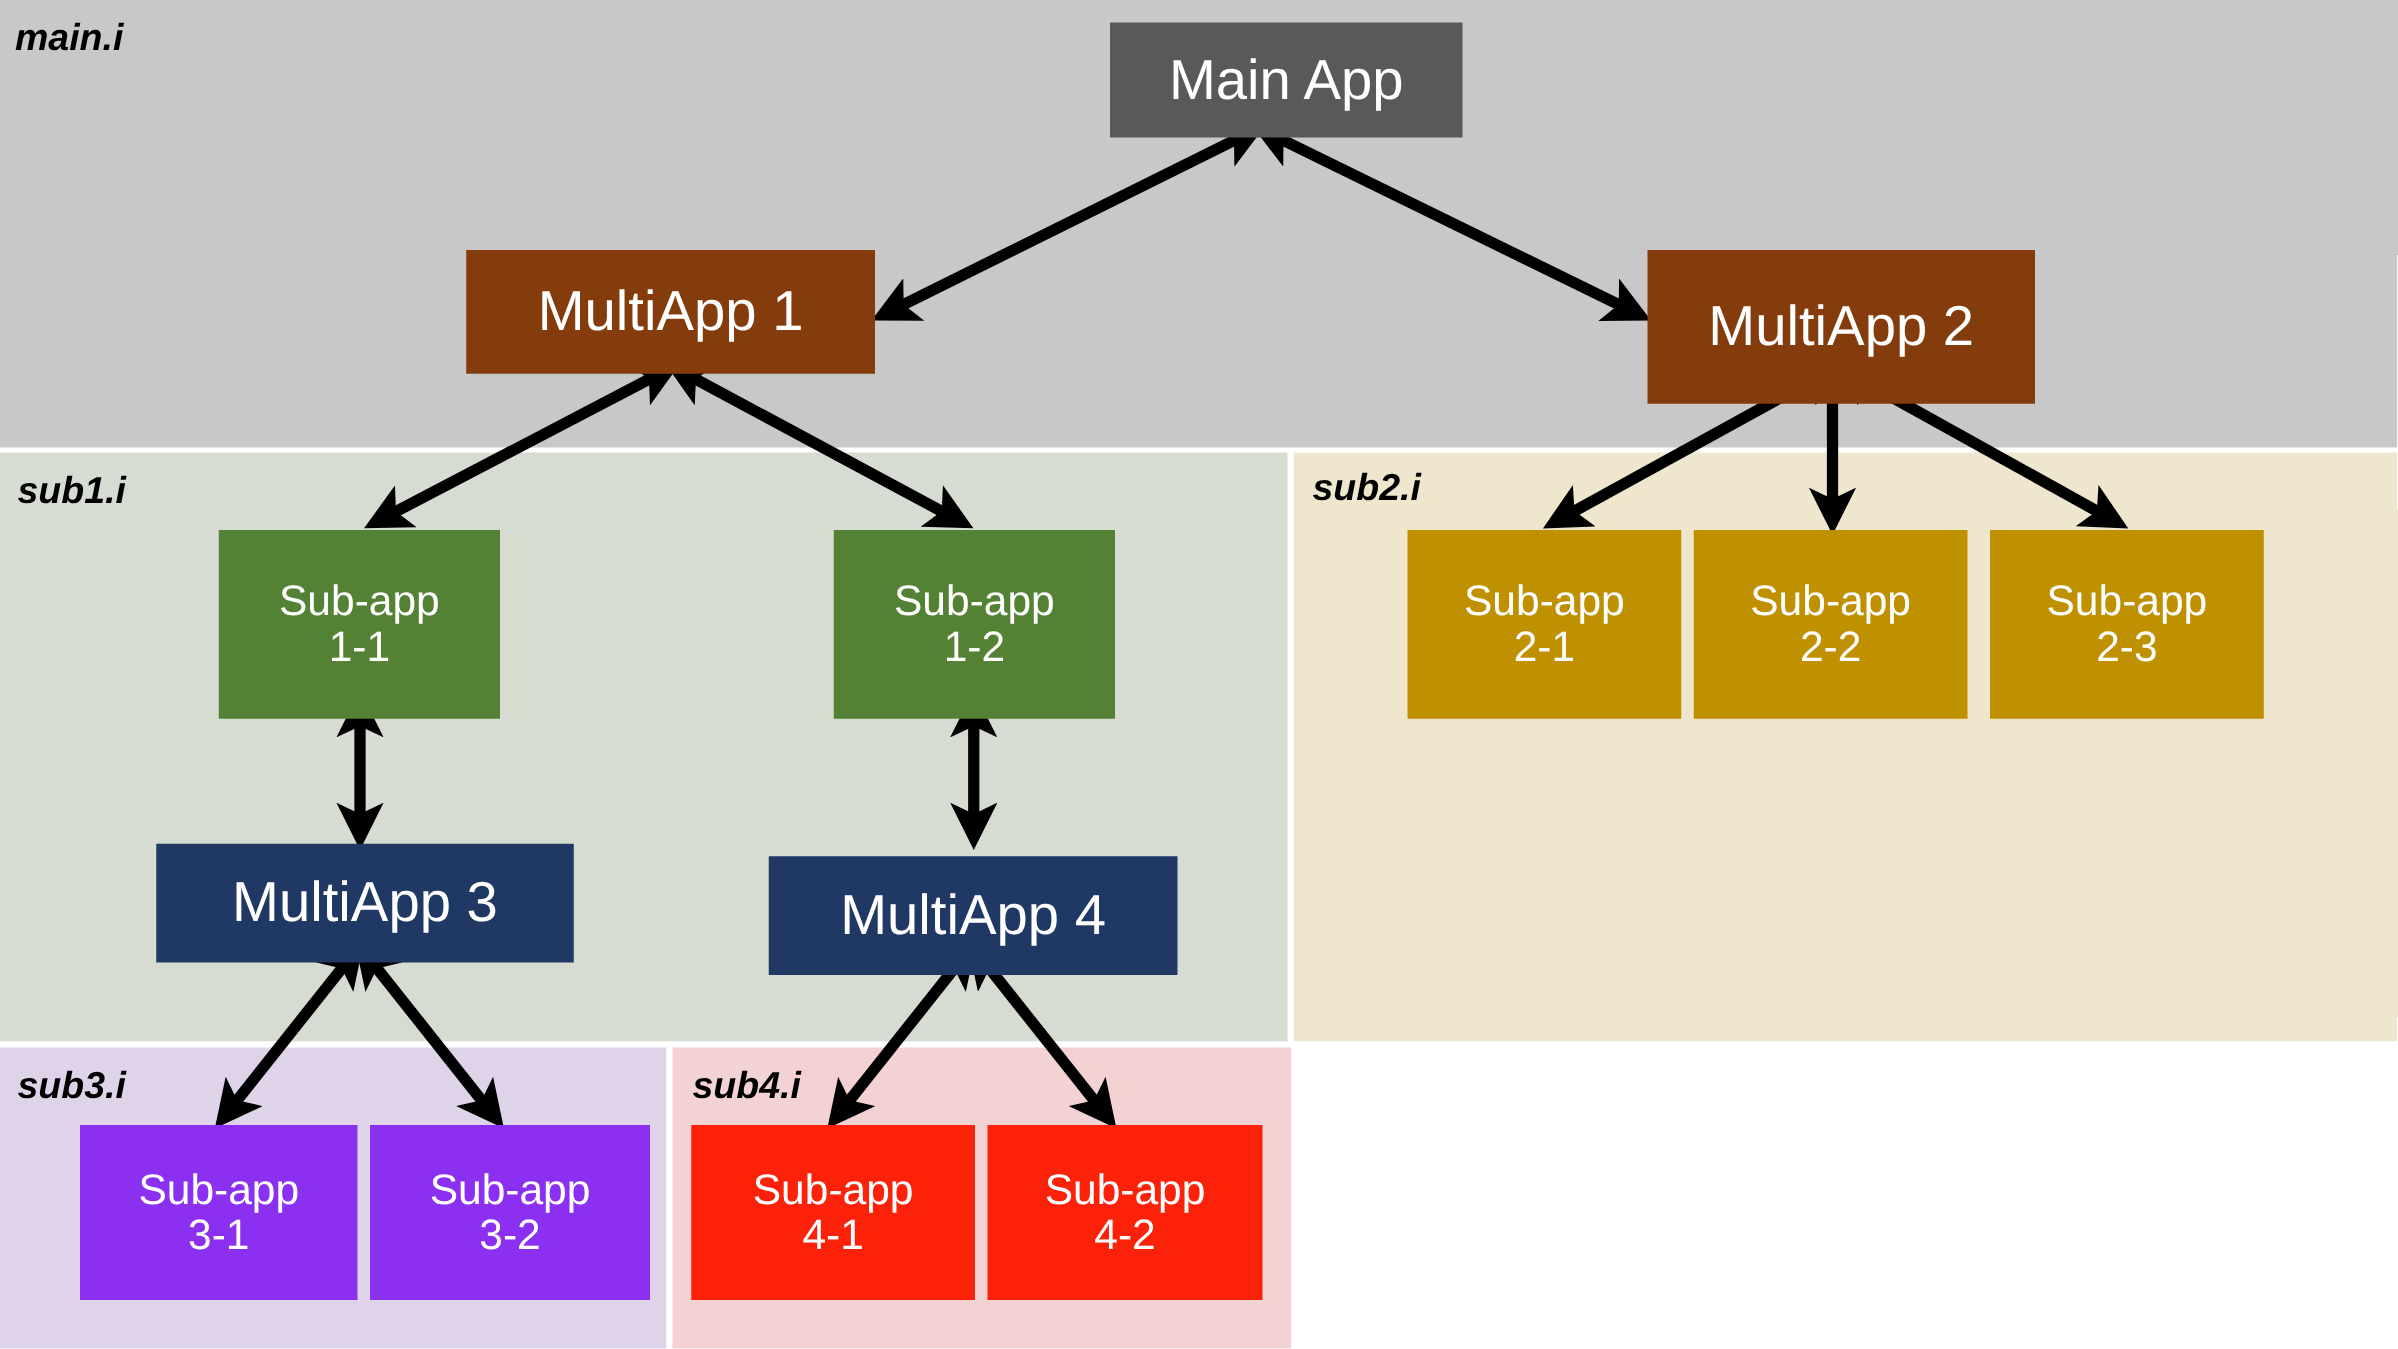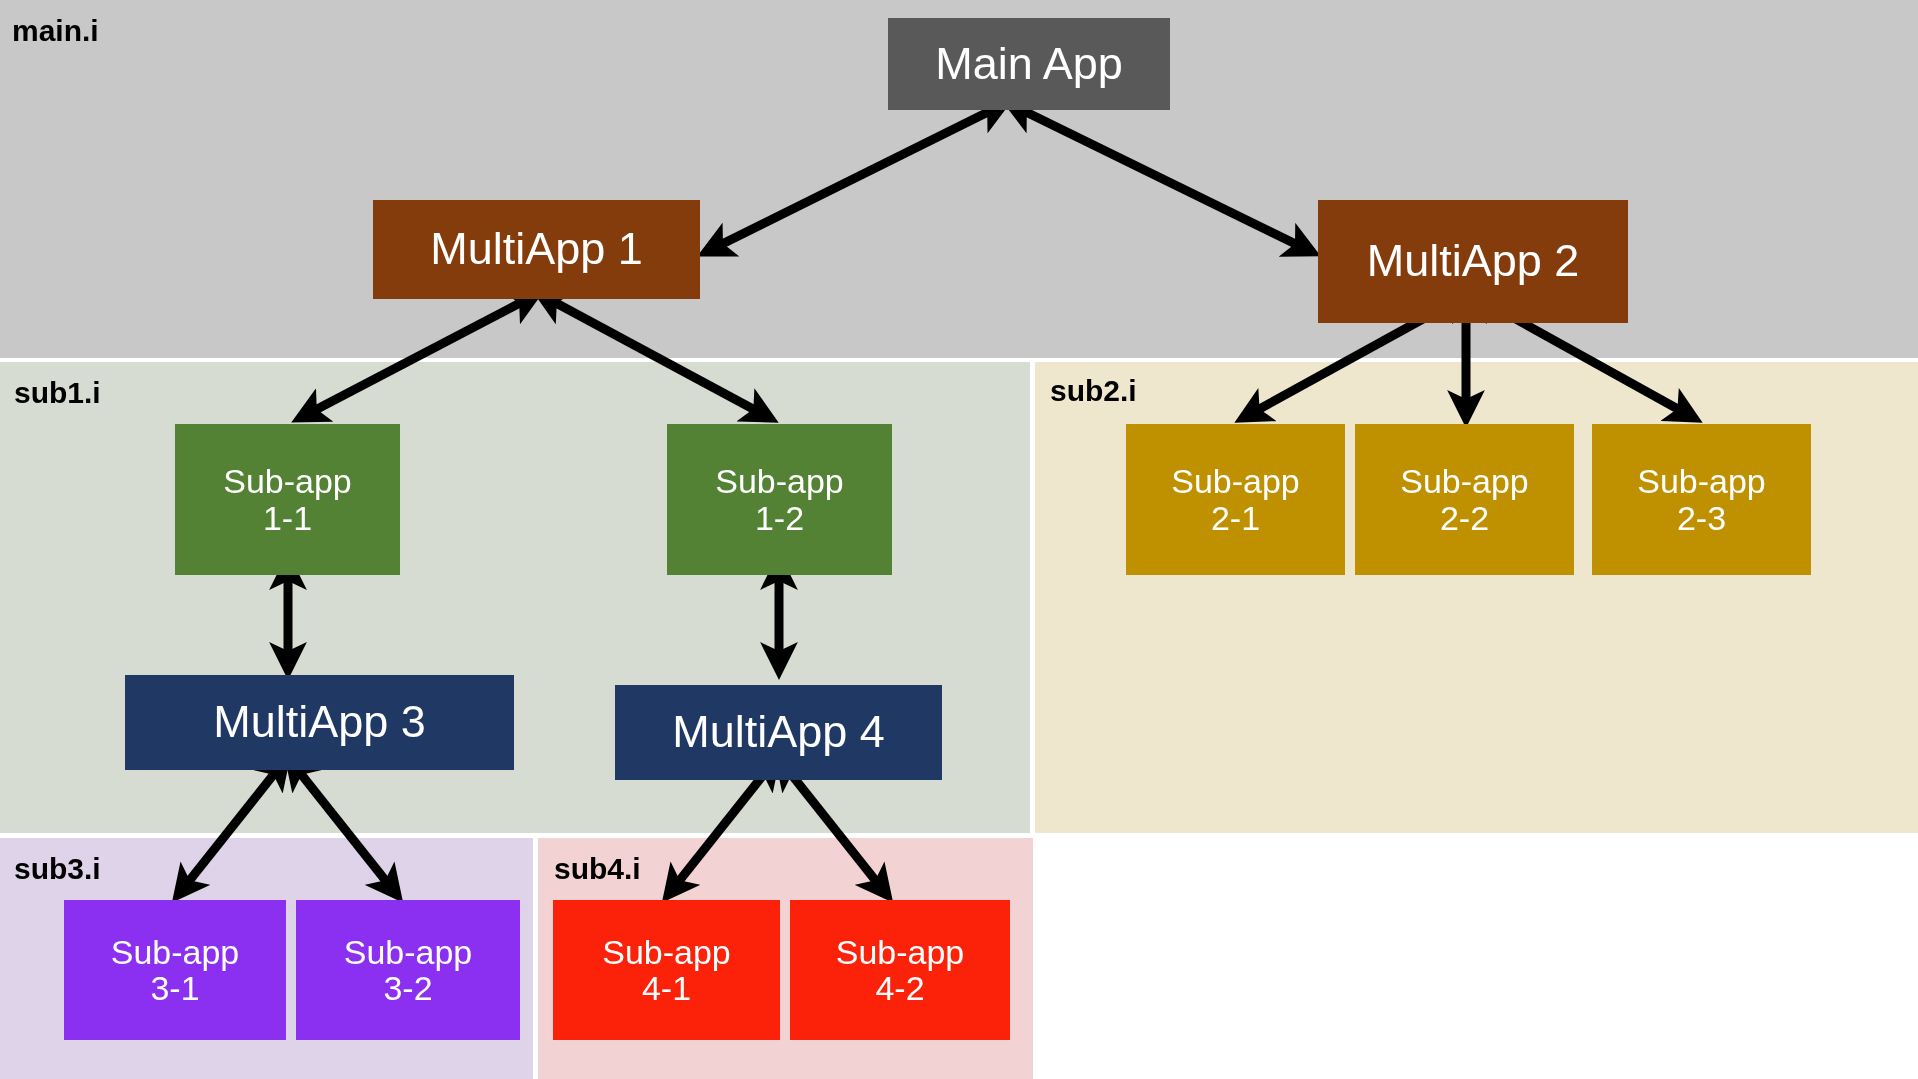--- a/index.html
+++ b/index.html
@@ -14,20 +14,21 @@
     background: #ffffff;
     overflow: hidden;
     font-family: "Liberation Sans", sans-serif;
   }
   .panel {
     position: absolute;
     box-sizing: border-box;
   }
   .panel-label {
     position: absolute;
+    font-style: italic;
     font-weight: bold;
     color: #000000;
     font-size: 30px;
     line-height: 30px;
     white-space: nowrap;
     letter-spacing: 0px;
   }
   .node {
     position: absolute;
     box-sizing: border-box;
@@ -103,21 +104,21 @@
       <div class="node mid" style="left: 175px; top: 424px; width: 225px; height: 151px; background: rgb(84, 130, 53);">Sub-app
 1-1</div>
       <div class="node mid" style="left: 667px; top: 424px; width: 225px; height: 151px; background: rgb(84, 130, 53);">Sub-app
 1-2</div>
       <div class="node mid" style="left: 1126px; top: 424px; width: 219px; height: 151px; background: rgb(191, 144, 0);">Sub-app
 2-1</div>
       <div class="node mid" style="left: 1355px; top: 424px; width: 219px; height: 151px; background: rgb(191, 144, 0);">Sub-app
 2-2</div>
       <div class="node mid" style="left: 1592px; top: 424px; width: 219px; height: 151px; background: rgb(191, 144, 0);">Sub-app
 2-3</div>
-      <div class="node big" style="left: 125px; top: 675px; width: 389px; height: 95px; background: rgb(31, 56, 100);">MultiApp 3</div>
+      <div class="node big" style="left: 125px; top: 675px; width: 334px; height: 95px; background: rgb(31, 56, 100);">MultiApp 3</div>
       <div class="node big" style="left: 615px; top: 675px; width: 327px; height: 95px; background: rgb(31, 56, 100); margin-top: 10px;">MultiApp 4</div>
       <div class="node mid" style="left: 64px; top: 900px; width: 222px; height: 140px; background: rgb(139, 48, 240);">Sub-app
 3-1</div>
       <div class="node mid" style="left: 296px; top: 900px; width: 224px; height: 140px; background: rgb(139, 48, 240);">Sub-app
 3-2</div>
       <div class="node mid" style="left: 553px; top: 900px; width: 227px; height: 140px; background: rgb(251, 34, 9);">Sub-app
 4-1</div>
       <div class="node mid" style="left: 790px; top: 900px; width: 220px; height: 140px; background: rgb(251, 34, 9);">Sub-app
 4-2</div>
     </div>

